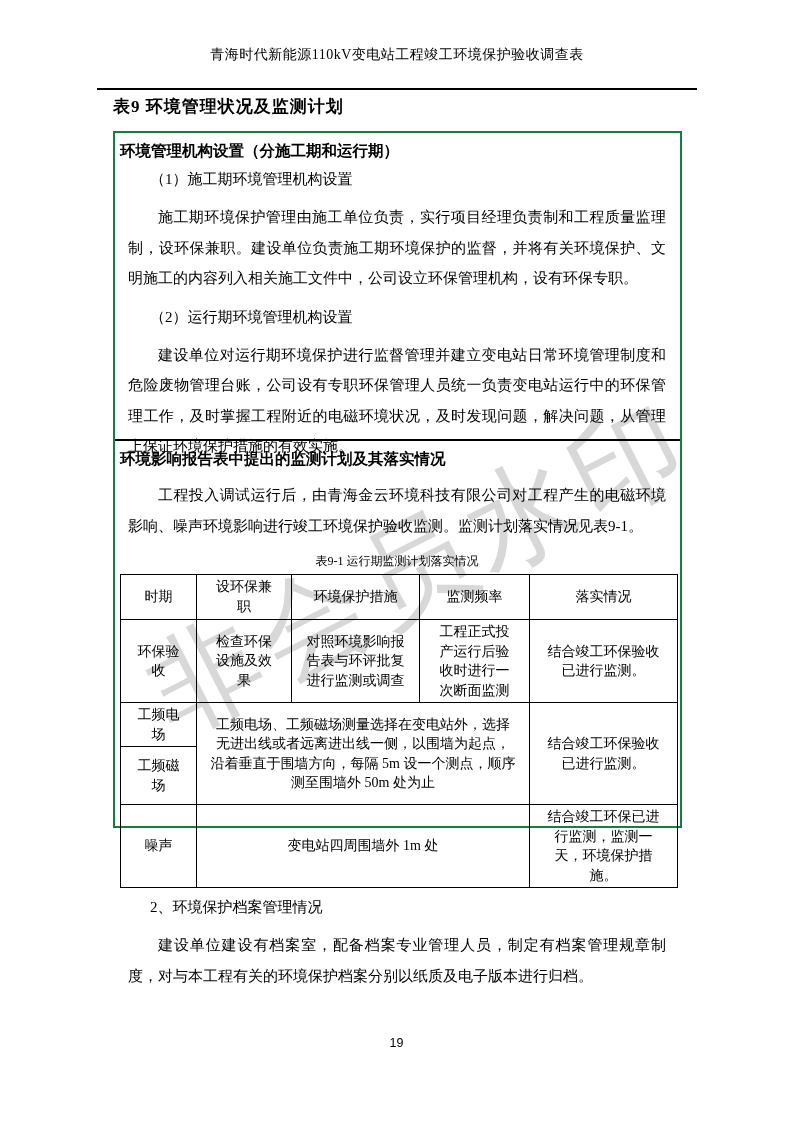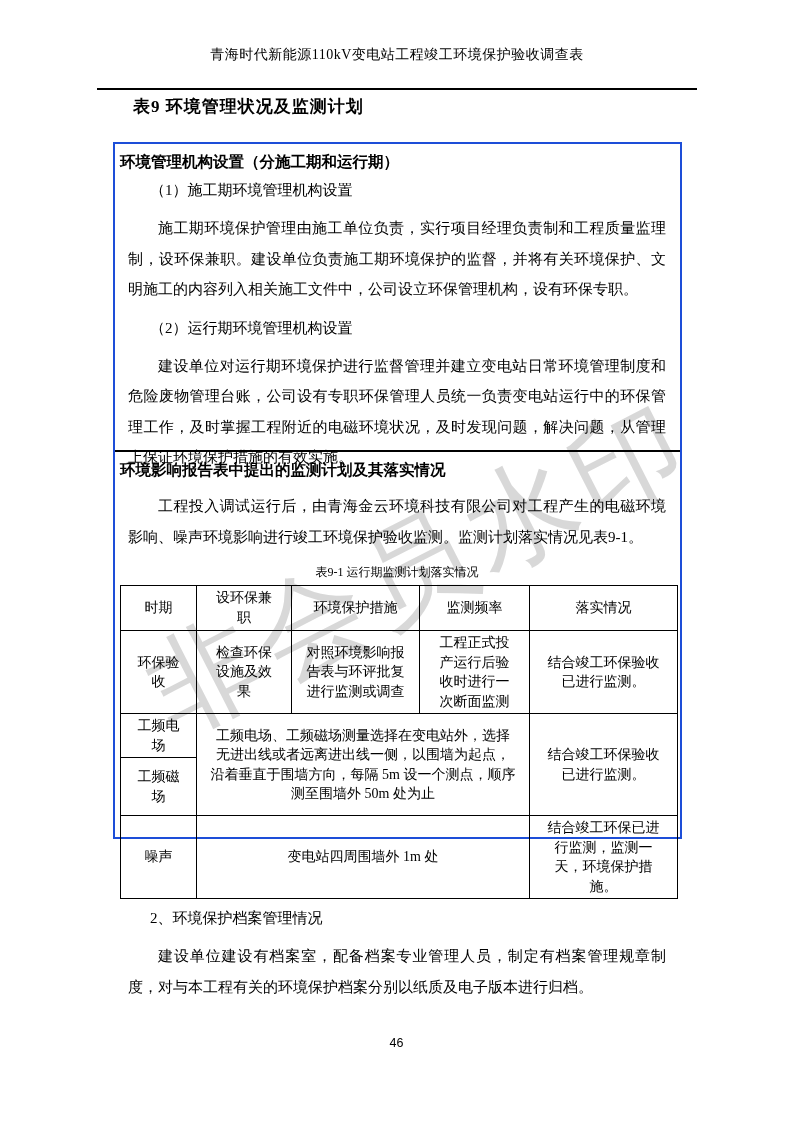--- a/index.html
+++ b/index.html
@@ -22,26 +22,26 @@
   }
   .content{position:relative;z-index:1;}
   
   .doc-header{
     position:absolute;left:97px;top:46px;width:600px;
     text-align:center;font-size:14px;letter-spacing:.5px;
     border-bottom:2px solid #000;padding-bottom:24px;
   }
   .doc-title{
     position:absolute;left:113px;top:95px;
-    font-size:17px;font-weight:bold;letter-spacing:1px;margin-left:20px;
+    font-size:17px;font-weight:bold;letter-spacing:1px;
   }
   
   .outer{
-    position:absolute;left:113px;top:142px;width:569px;
-    border:2px solid #1d4ed8;box-sizing:border-box;
+    position:absolute;left:113px;top:131px;width:569px;
+    border:2px solid #15803d;box-sizing:border-box;
     font-size:15px;
   }
   .sec{box-sizing:border-box;padding:4px 6px 4px 5px;}
   .sec + .sec{border-top:2px solid #000;}
   .sec1{height:306px;}
   .sec2{height:70px;}
   .sec3{height:387px;}
   .sec-heading{font-weight:bold;font-size:15.5px;line-height:27px;}
   .sub-item{padding-left:2em;line-height:30px;}
   .para{
@@ -136,15 +136,15 @@
             </tr>
           </tbody>
         </table>
 
         <div class="sub-item">2、环境保护档案管理情况</div>
         <p class="para">建设单位建设有档案室，配备档案专业管理人员，制定有档案管理规章制度，对与本工程有关的环境保护档案分别以纸质及电子版本进行归档。</p>
       </div>
 
     </div>
 
-    <div class="pageno">46</div>
+    <div class="pageno">19</div>
   </div>
 </div>
 
 </body></html>

